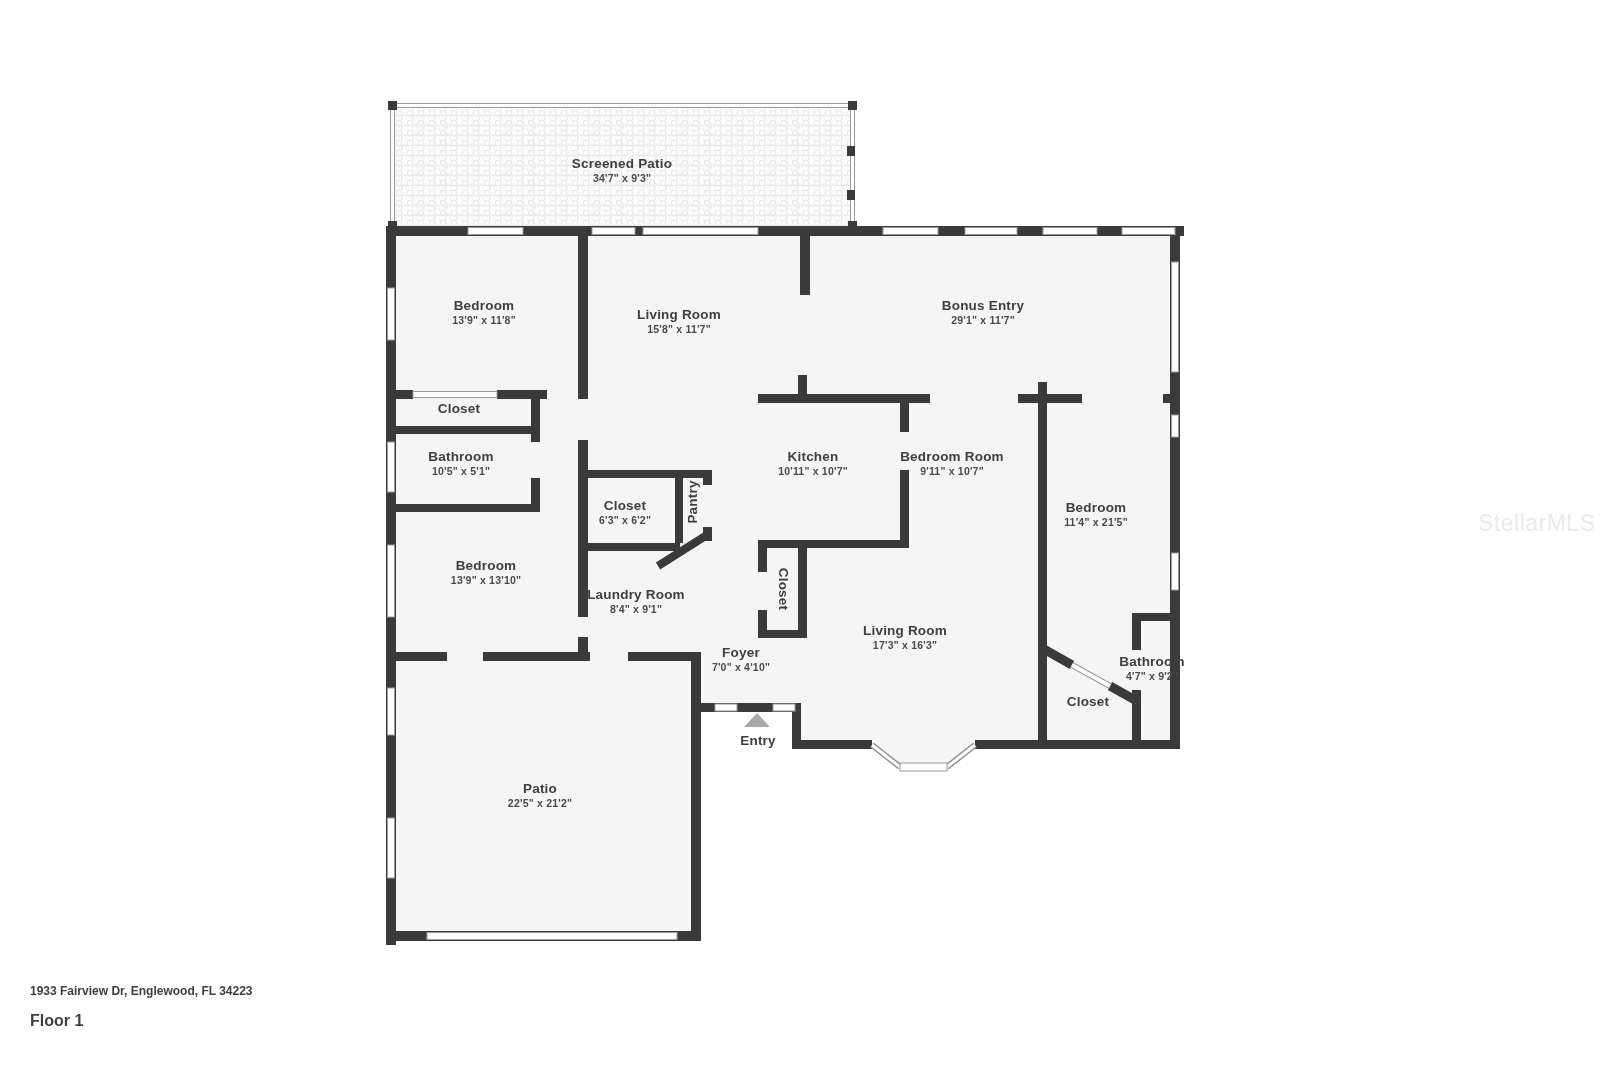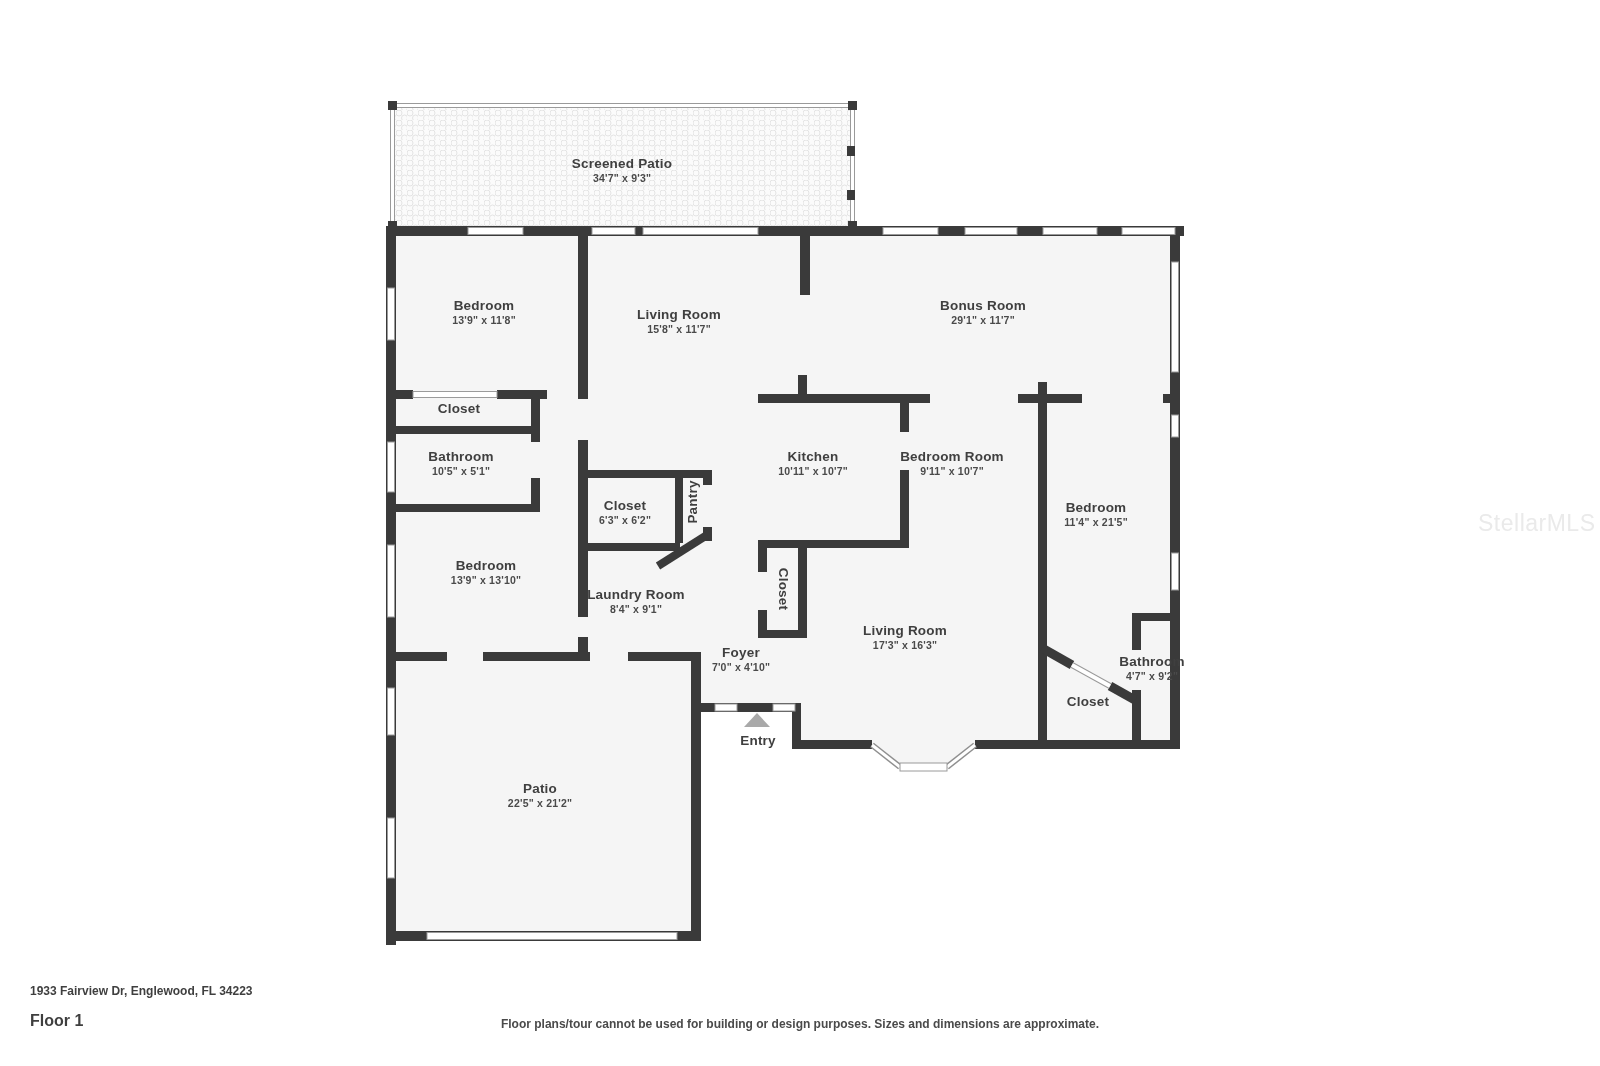--- a/index.html
+++ b/index.html
@@ -156,21 +156,21 @@
   </div>
   <div class="rl" style="left:484px;top:312px">
     <span class="rn">Bedroom</span>
     <span class="rd">13'9" x 11'8"</span>
   </div>
   <div class="rl" style="left:679px;top:321px">
     <span class="rn">Living Room</span>
     <span class="rd">15'8" x 11'7"</span>
   </div>
   <div class="rl" style="left:983px;top:312px">
-    <span class="rn">Bonus Room</span>
+    <span class="rn">Bonus Entry</span>
     <span class="rd">29'1" x 11'7"</span>
   </div>
   <div class="rl" style="left:459px;top:408px">
     <span class="rn">Closet</span>
   </div>
   <div class="rl" style="left:461px;top:463px">
     <span class="rn">Bathroom</span>
     <span class="rd">10'5" x 5'1"</span>
   </div>
   <div class="rl" style="left:625px;top:512px">
@@ -225,15 +225,14 @@
 
   <div class="entry-tri"></div>
   <div class="rl" style="left:758px;top:740px">
     <span class="rn">Entry</span>
   </div>
 
   <div id="watermark">StellarMLS</div>
 
   <div id="address">1933 Fairview Dr, Englewood, FL 34223</div>
   <div id="floor-label">Floor 1</div>
-  <div id="disclaimer">Floor plans/tour cannot be used for building or design purposes. Sizes and dimensions are approximate.</div>
 
 </div>
 
 </body></html>

